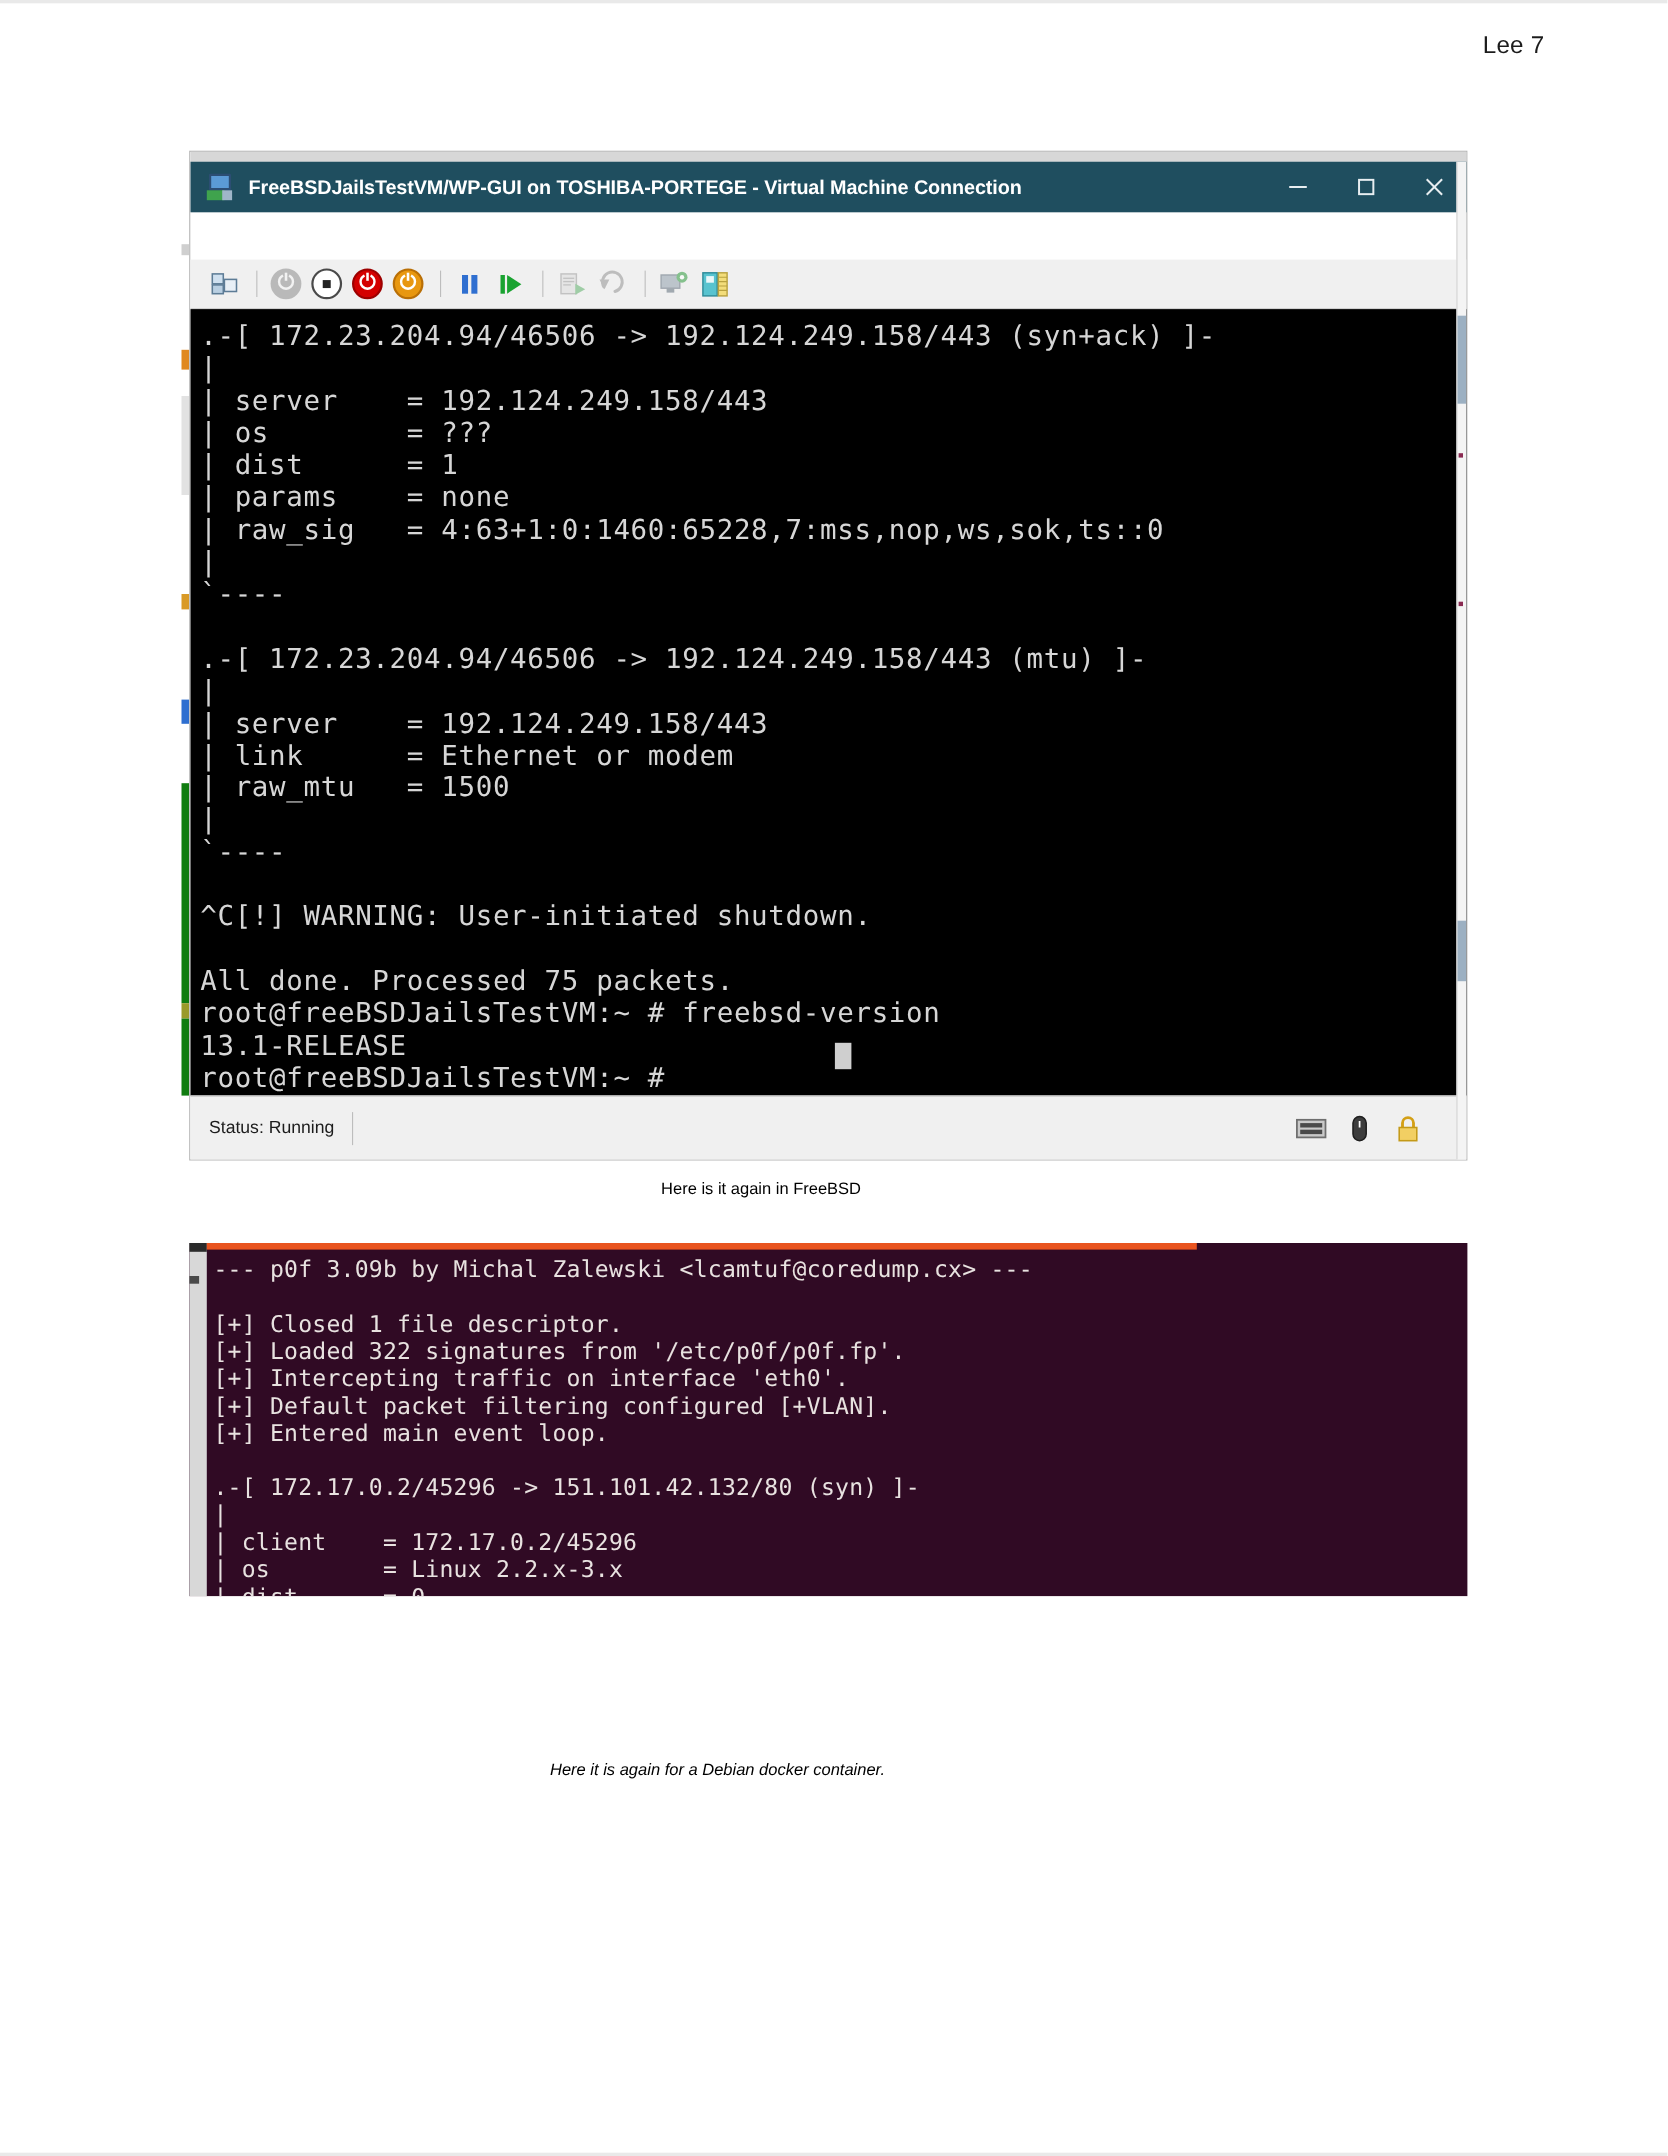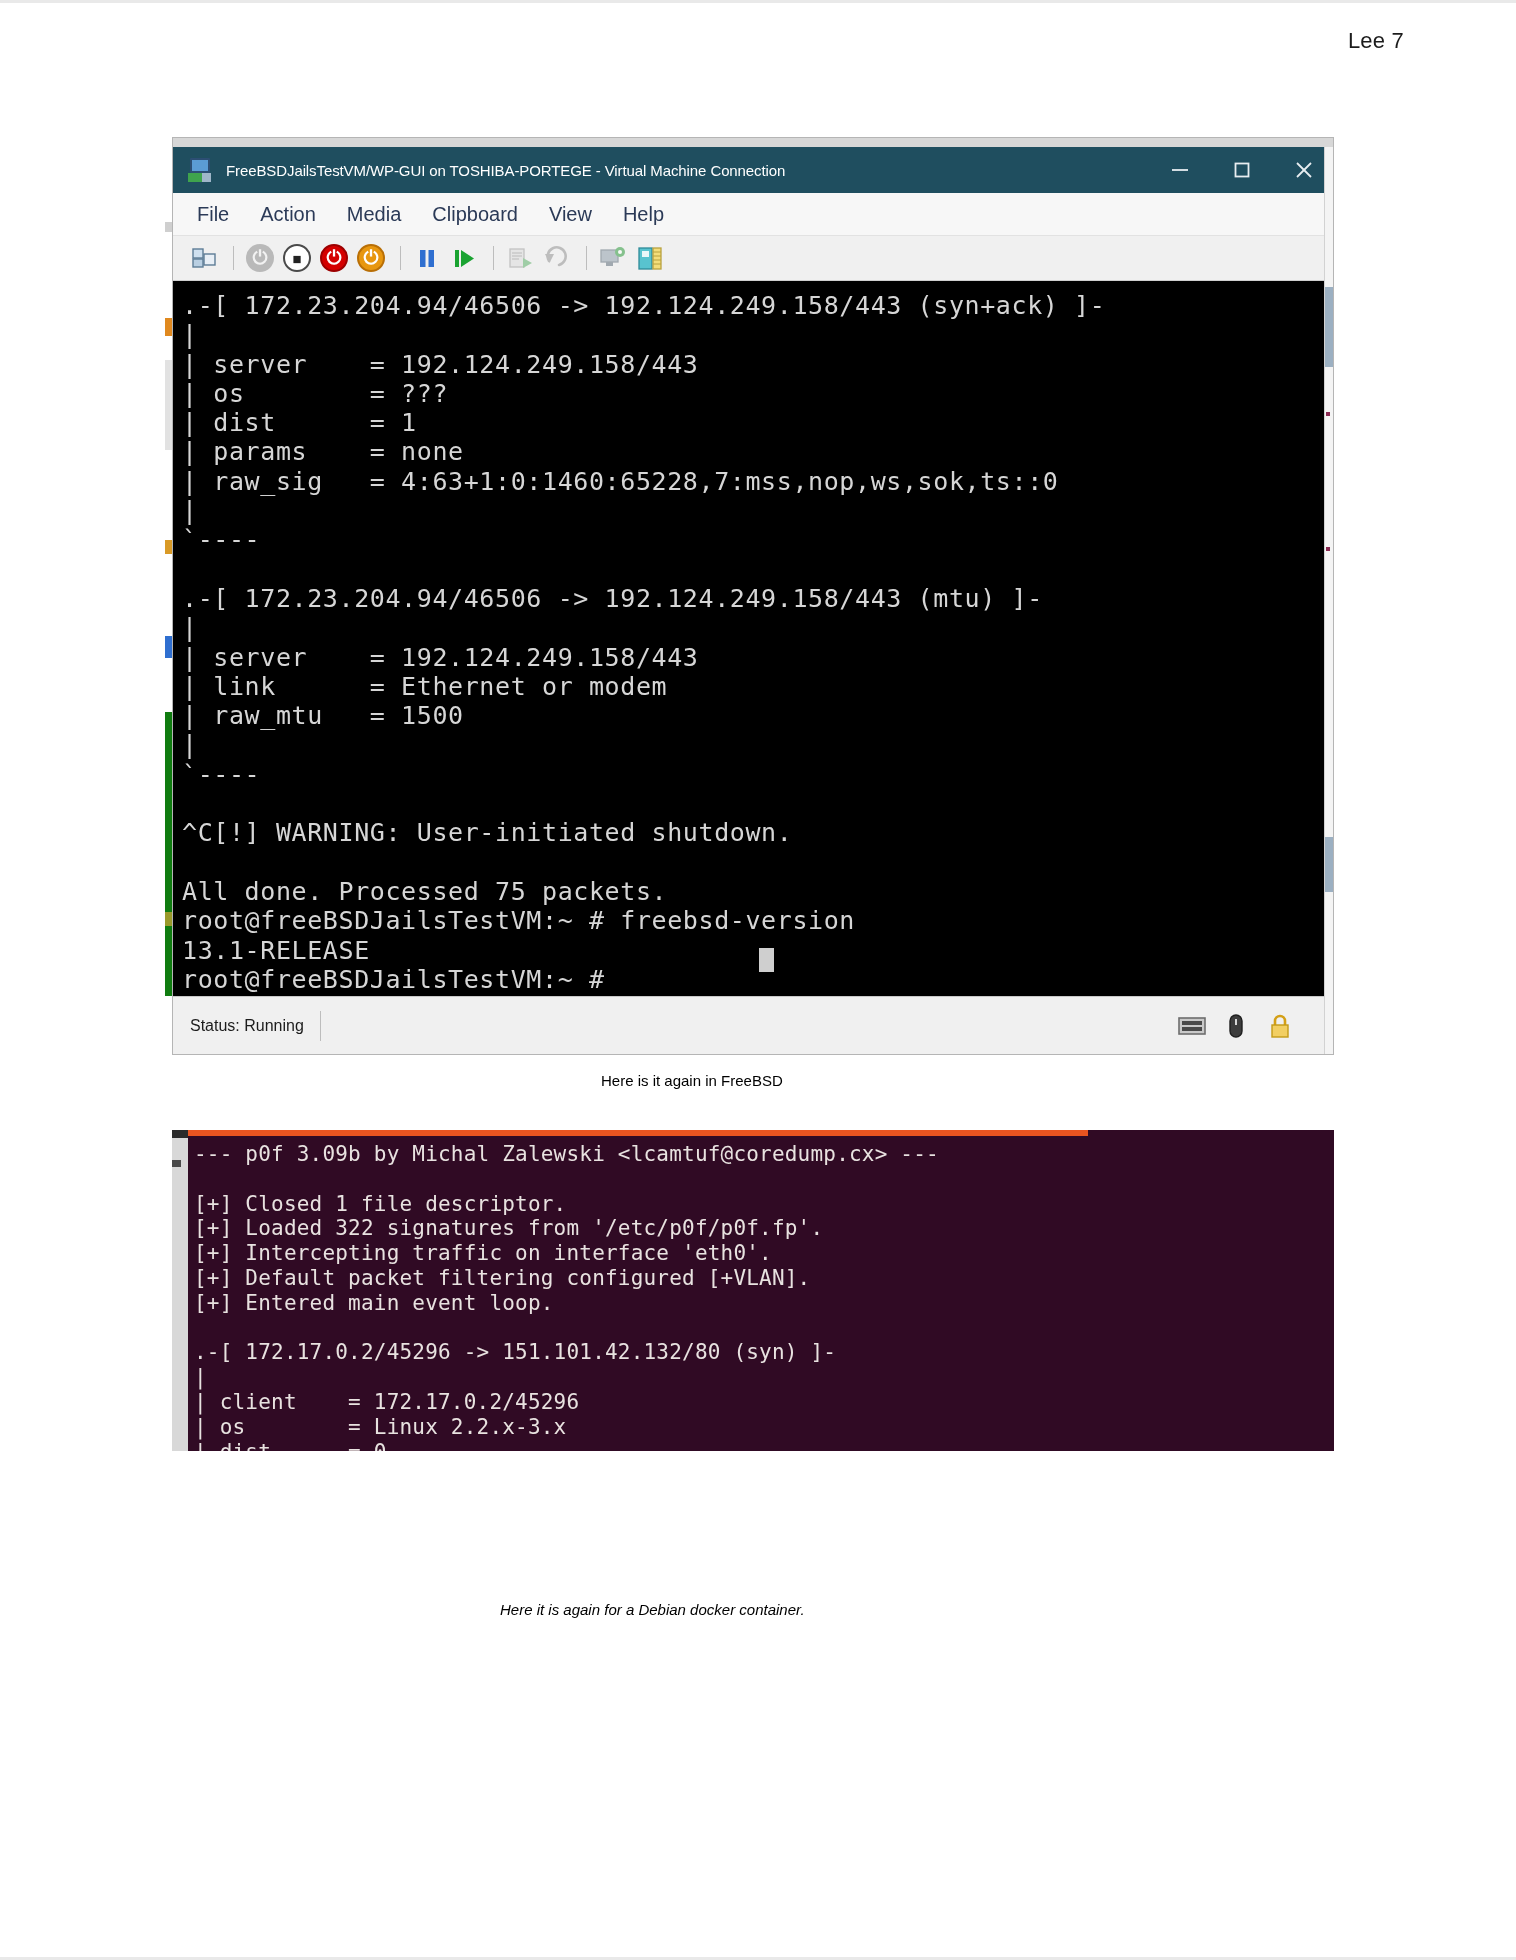--- a/index.html
+++ b/index.html
@@ -67,23 +67,24 @@
     position: absolute; left: 0px; top: 15px; width: 16px; height: 9px;
     background: #3fa34d;
   }
   .vm-title-icon .stand {
     position: absolute; left: 14px; top: 15px; width: 9px; height: 9px;
     background: #9fb6c9;
   }
   .vm-title-text {
     margin-left: 12px;
     color: #ffffff;
-    font-size: 15px;
+    font-size: 18px;
     white-space: nowrap;
     letter-spacing: -0.1px;
+    font-weight: bold;
   }
   .vm-wincontrols {
     position: absolute; right: 0; top: 0; height: 46px;
     display: flex; align-items: stretch;
   }
   .wc {
     width: 62px; display: flex; align-items: center; justify-content: center;
     color: #e8eef1;
   }
   .wc svg { display: block; }
@@ -287,28 +288,20 @@
         </div>
         <div class="wc">
           <svg width="24" height="24" viewBox="0 0 24 24">
               <line x1="5" y1="5" x2="19" y2="19" stroke="#e8eef1" stroke-width="1.8"></line>
               <line x1="19" y1="5" x2="5" y2="19" stroke="#e8eef1" stroke-width="1.8"></line>
             </svg>
         </div>
       </div>
     </div>
 
-    <div class="vm-menubar">
-      <div class="mi">File</div>
-      <div class="mi">Action</div>
-      <div class="mi">Media</div>
-      <div class="mi">Clipboard</div>
-      <div class="mi">View</div>
-      <div class="mi">Help</div>
-    </div>
 
     <div class="vm-toolbar">
 
       <div class="tb-ico">
         <svg width="34" height="34" viewBox="0 0 34 34">
           <rect x="6" y="8" width="10" height="9" fill="#cfe0ef" stroke="#5d7c96" stroke-width="1.4"></rect>
           <rect x="17" y="13" width="11" height="11" fill="#e8eff6" stroke="#5d7c96" stroke-width="1.4"></rect>
           <rect x="6" y="18" width="10" height="8" fill="#b9cfe2" stroke="#5d7c96" stroke-width="1.4"></rect>
         </svg>
       </div>

